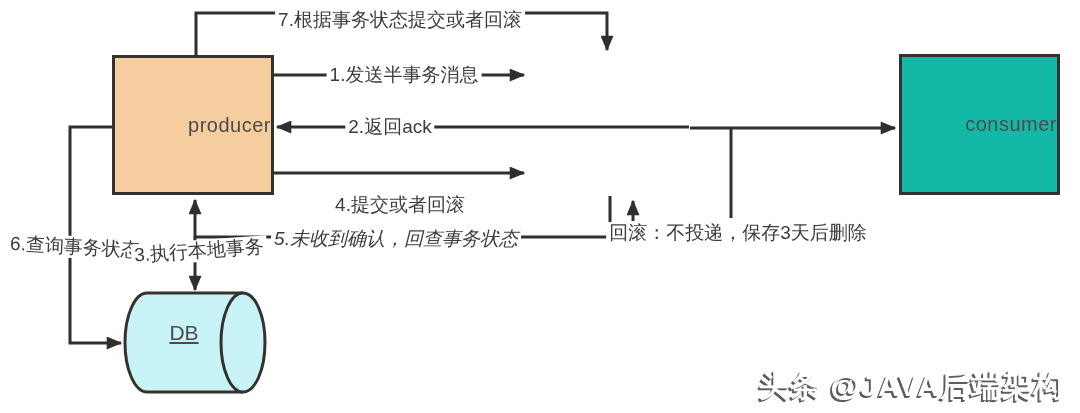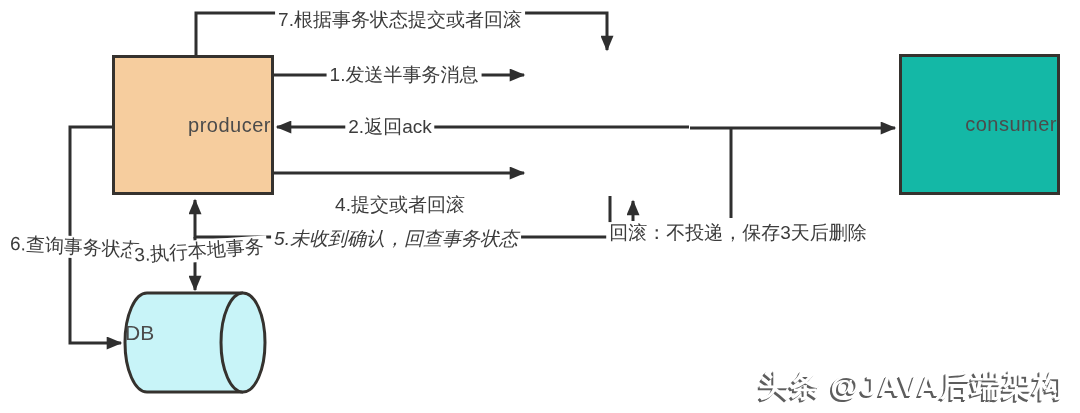--- a/index.html
+++ b/index.html
@@ -27,22 +27,22 @@
     color: #4b4b4b;
     letter-spacing: 0.5px;
   }
   .node-producer { left: 112px; top: 55px;  width: 162px; height: 140px; background: #f6cd9e; }
   .node-mq       { left: 527px; top: 53px;  width: 163px; height: 143px; background: #e6f8cc; }
   .node-consumer { left: 899px; top: 54px;  width: 161px; height: 141px; background: #14b8a6; }
   .db-label {
     position: absolute;
     left: 125px; top: 293px;
     width: 118px; height: 80px;
-    display: flex; align-items: center; 
-    font-size: 21px; color: #4b4b4b;
+    display: flex; align-items: center; justify-content: center;
+    font-size: 21px; color: #4b4b4b; text-decoration: underline;
   }
   .lbl {
     position: absolute;
     transform: translate(-50%, -50%);
     background: #ffffff;
     padding: 0 3px;
     font-size: 19px;
     color: #3c3c3c;
     white-space: nowrap;
     line-height: 1.15;

